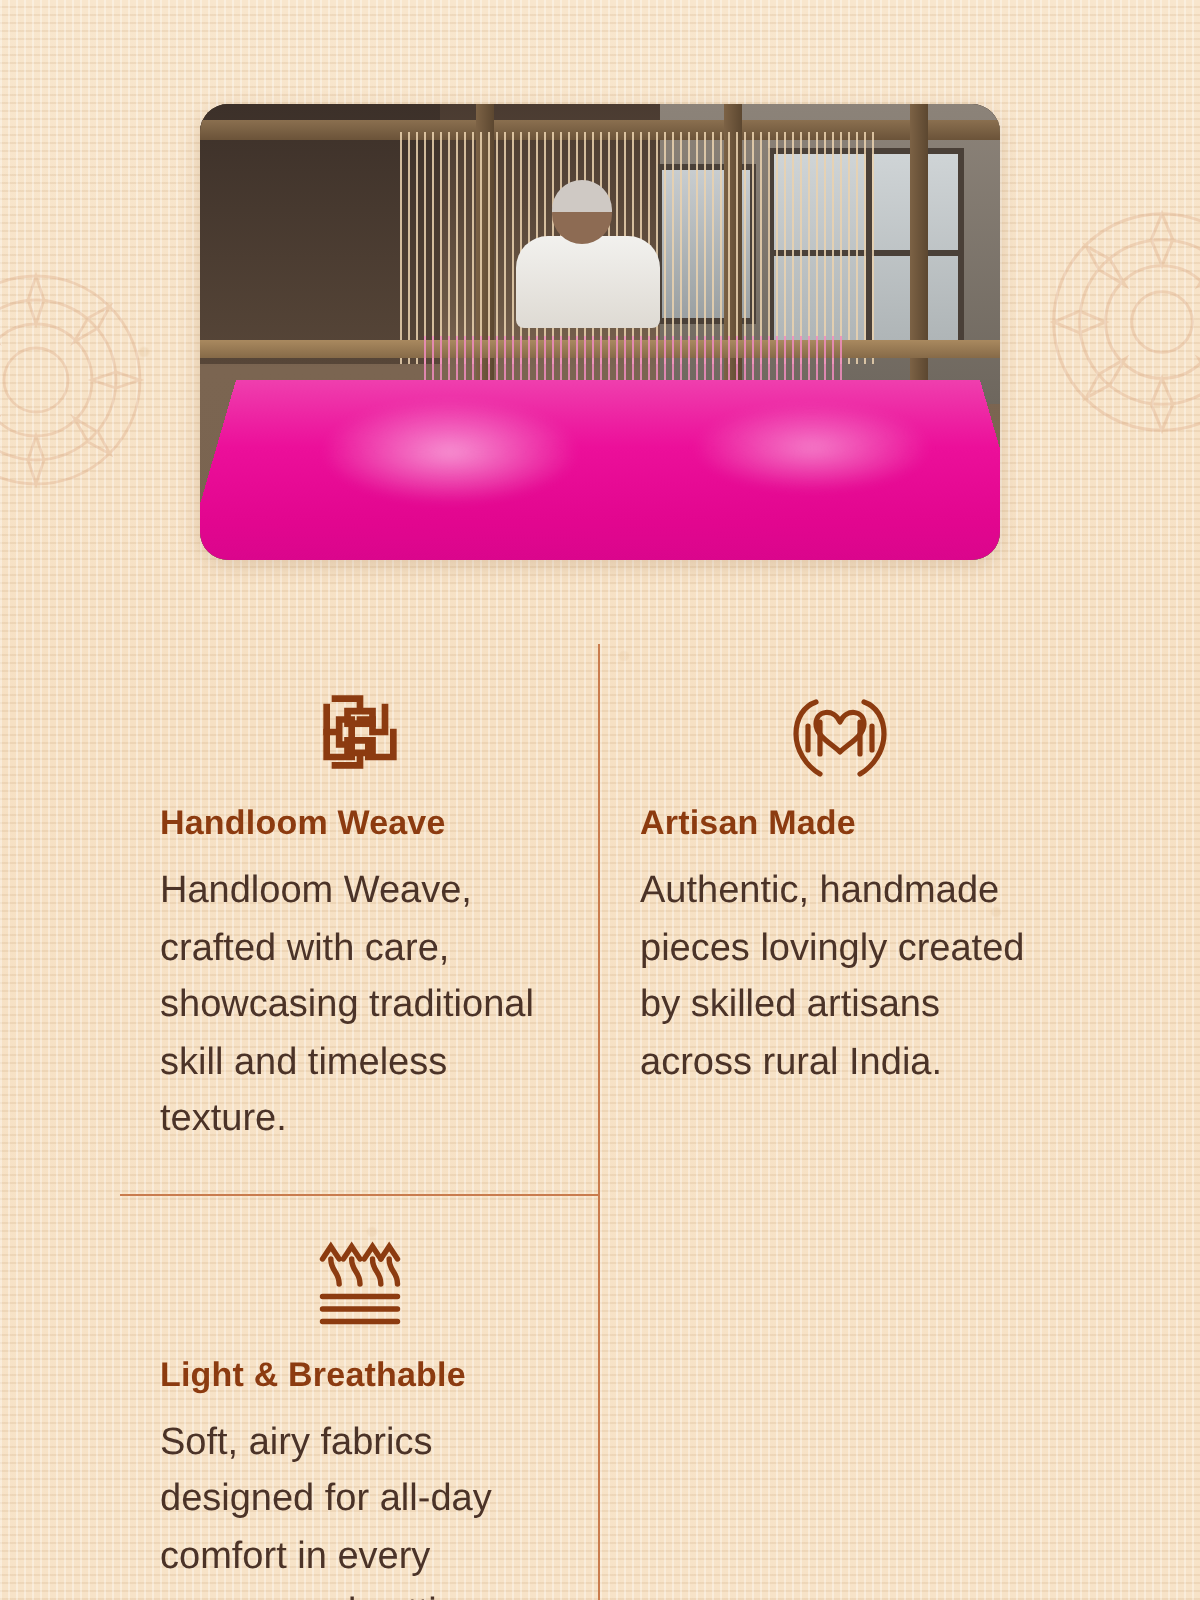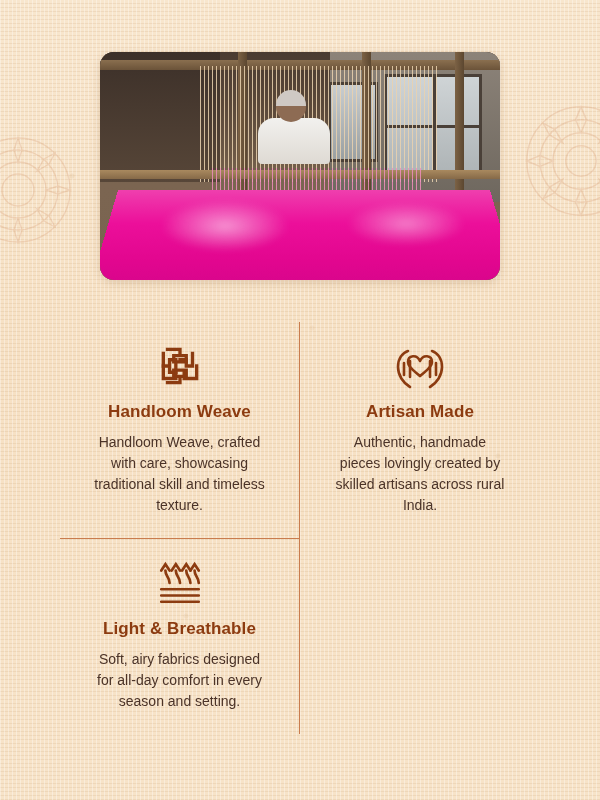--- a/index.html
+++ b/index.html
@@ -123,22 +123,22 @@
   
   .grid {
     position: absolute;
     left: 60px;
     top: 322px;
     width: 480px;
     display: grid;
     grid-template-columns: 1fr 1fr;
   }
   .cell {
-    padding: 16px 32px 22px;
-    text-align: center;
+    padding: 16px 20px 22px;
+    text-align: left;
     box-sizing: border-box;
   }
   .cell.tl { border-right: 1px solid #c97c4e; border-bottom: 1px solid #c97c4e; }
   .cell.tr { border-bottom: 1px solid #c97c4e; }
   .cell.bl { border-right: 1px solid #c97c4e; }
 
   .cell-icon {
     height: 56px;
     display: flex;
     align-items: center;
@@ -146,21 +146,21 @@
     color: #8c3b10;
   }
   .cell-title {
     font-size: 17px;
     font-weight: 700;
     color: #8c3b10;
     margin: 8px 0 10px;
     letter-spacing: .1px;
   }
   .cell-desc {
-    font-size: 14px;
+    font-size: 19px;
     line-height: 1.5;
     color: #4b3328;
     max-width: 215px;
     margin: 0 auto;
   }
 </style>
 </head>
 <body>
 
 <div class="bg-base"></div>

